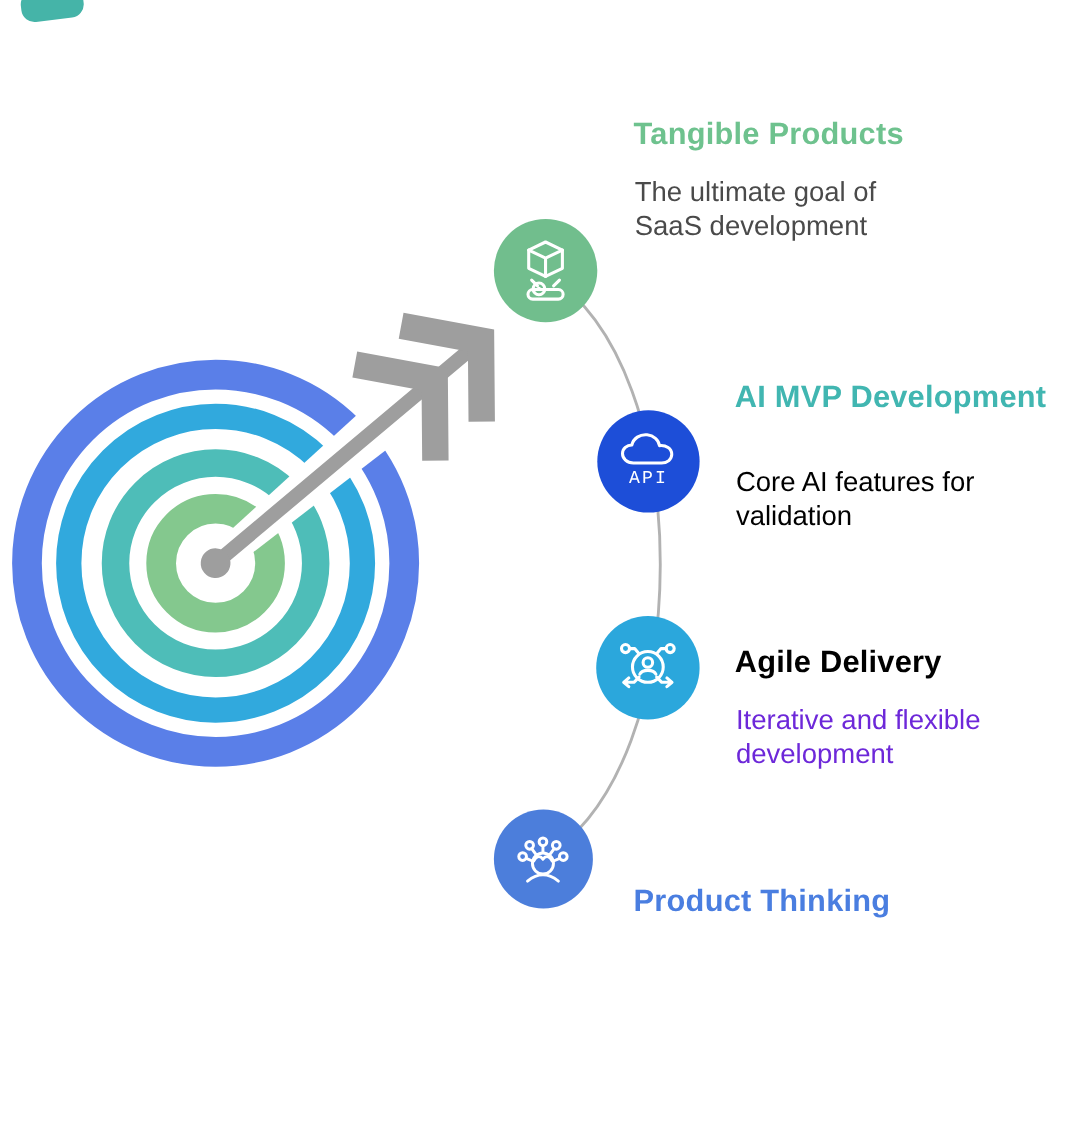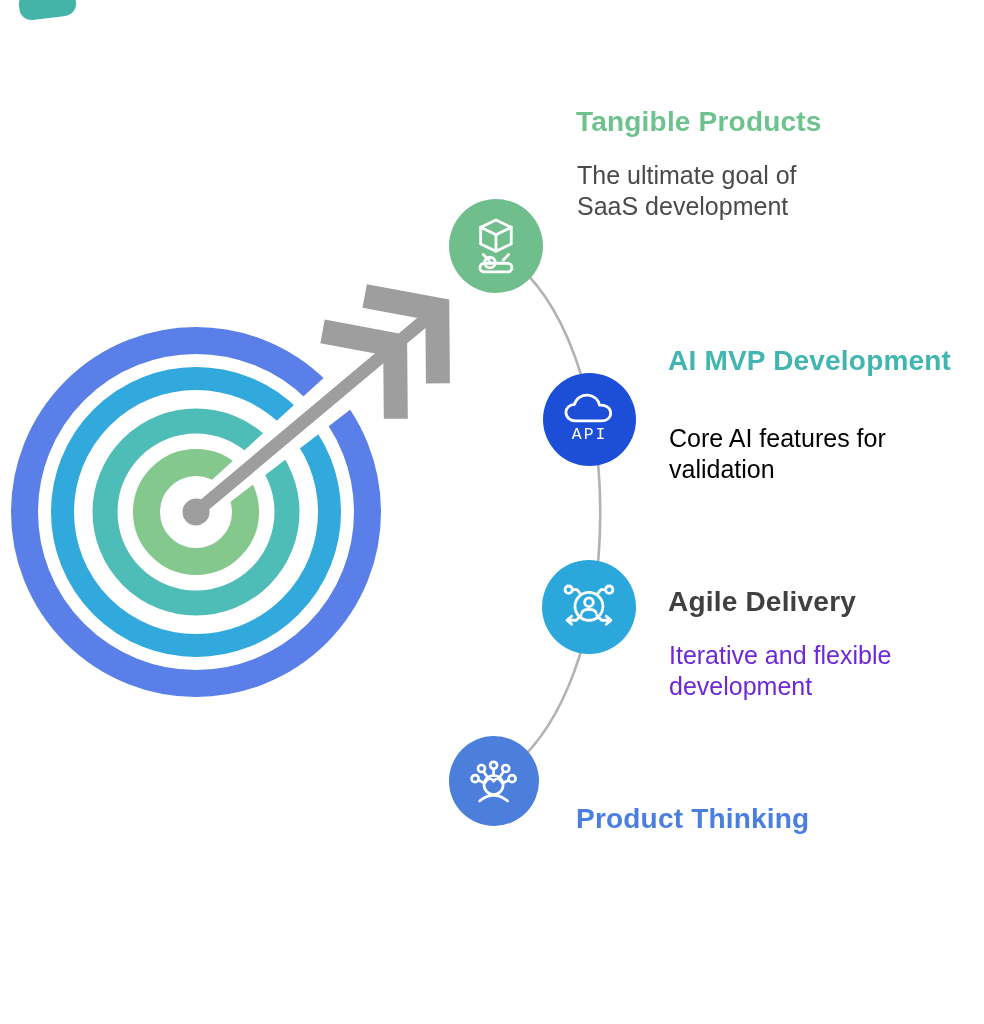--- a/index.html
+++ b/index.html
@@ -108,21 +108,21 @@
       <circle class="icon-stroke" cx="48" cy="41" r="6.5"></circle>
       <path class="icon-stroke" d="M37 57 C40 50 56 50 59 57"></path>
       <path class="icon-stroke" d="M23 22 L30 22 L36 29"></path>
       <circle class="icon-stroke" cx="17.5" cy="22" r="5.5"></circle>
       <path class="icon-stroke" d="M73 22 L66 22 L60 29"></path>
       <circle class="icon-stroke" cx="78.5" cy="22" r="5.5"></circle>
       <path class="icon-stroke" d="M36 61 L29 68 L16 68 M22 62 L15 68 L22 74"></path>
       <path class="icon-stroke" d="M60 61 L67 68 L80 68 M74 62 L81 68 L74 74"></path>
     </svg>
   </div>
-  <div class="milestone-text m-title t3" style="color: #404040;">Agile Delivery</div>
+  <div class="milestone-text m-title t3" style="color: #000000;">Agile Delivery</div>
   <div class="milestone-text m-desc d3" style="color: #6d28d9;">
     <span>Iterative and flexible</span>
     <span>development</span>
   </div>
 
   <div class="node-circle c4" style="background-color: rgb(76, 126, 219);">
     <svg viewBox="0 0 96 96">
       <circle class="icon-stroke" cx="48" cy="55" r="15"></circle>
       <path class="icon-stroke" d="M35 51 C39 43 45 44 48 49 C51 44 57 43 61 51"></path>
       <path class="icon-stroke" d="M26 80 Q48 62 70 80"></path>

